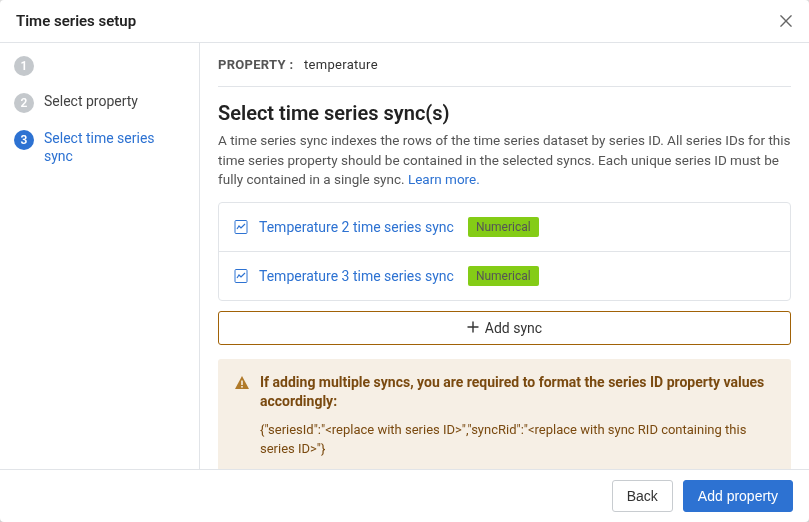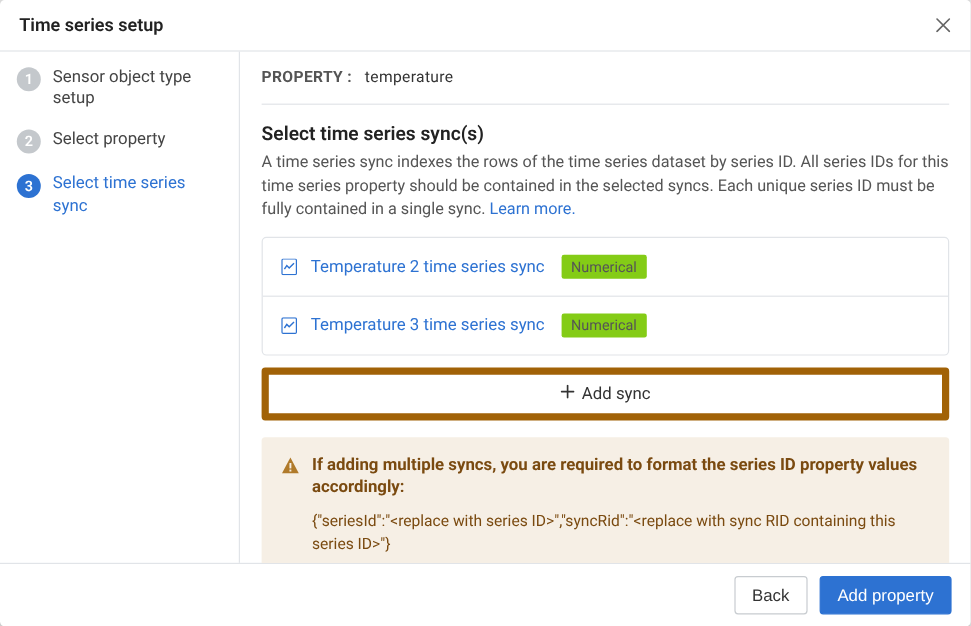--- a/index.html
+++ b/index.html
@@ -11,31 +11,31 @@
 .modal-body { flex: 1; display: flex; min-height: 0; }
 .sidebar { width: 200px; border-right: 1px solid #e1e4e8; padding-top: 4px; }
 .step { display: flex; align-items: flex-start; gap: 10px; padding: 8px 14px; cursor: pointer; }
 .step-num { width: 20px; height: 20px; border-radius: 50%; background: #c4c8cc; color: #fff; font-size: 12px; font-weight: 600; display: flex; align-items: center; justify-content: center; flex-shrink: 0; margin-top:1px;}
 .step.active .step-num { background: #2d72d2; }
 .step-label { font-size: 14px; color: #444; line-height: 1.3; }
 .step.active .step-label { color: #2d72d2; }
 .main { flex: 1; padding: 14px 18px 0 18px; display: flex; flex-direction: column; overflow: auto; }
 .prop-line { font-size: 13px; color: #333; padding-bottom: 14px; border-bottom: 1px solid #e1e4e8; letter-spacing: .3px; }
 .prop-key { color: #555; font-weight: bold; }
-.section-title { font-weight: 600; font-size: 16px; margin-top: 14px; color: #222; }
+.section-title { font-weight: 600; font-size: 20px; margin-top: 14px; color: #222; }
 .section-desc { font-size: 13.5px; color: #555; line-height: 1.45; margin-top: 6px; }
 .section-desc a { color: #2d72d2; text-decoration: none; }
 .sync-list { margin-top: 12px; border: 1px solid #e1e4e8; border-radius: 4px; }
 .sync-item { display: flex; align-items: center; gap: 10px; padding: 14px 14px; border-bottom: 1px solid #e1e4e8; }
 .sync-item:last-child { border-bottom: 0; }
 .sync-icon { width: 16px; height: 16px; display:flex;align-items:center;justify-content:center;}
 .sync-icon svg { width:14px;height:14px; }
 .sync-name { color: #2d72d2; font-size: 14px; }
 .sync-badge { background: #84cc16; color: #555; font-size: 12px; padding: 3px 8px; border-radius: 2px; margin-left: 4px;}
-.add-sync { margin-top: 10px; border: 6px solid #a16207; border-radius: 3px; padding: 8px 0; text-align: center; font-size: 14px; color: #333; cursor: pointer; display:flex;align-items:center;justify-content:center;gap:6px;}
+.add-sync { margin-top: 10px; border: 1px solid #a16207; border-radius: 3px; padding: 8px 0; text-align: center; font-size: 14px; color: #333; cursor: pointer; display:flex;align-items:center;justify-content:center;gap:6px;}
 .warning-box { margin-top: 14px; background: #f6efe5; border-radius: 3px; padding: 14px 16px 16px 16px; color: #7a4a10; }
 .warning-head { display: flex; gap: 10px; font-weight: 700; font-size: 14px; line-height: 1.4; }
 .warning-head svg { flex-shrink: 0; margin-top: 2px;}
 .warning-code { font-size: 13px; margin-top: 8px; margin-left: 26px; font-weight: 400; line-height: 1.5; }
 .footer { border-top: 1px solid #e1e4e8; padding: 10px 16px; display: flex; justify-content: flex-end; gap: 10px; }
 .btn { font-size: 14px; padding: 7px 14px; border-radius: 3px; cursor: pointer; border: 1px solid transparent; }
 .btn-secondary { background: #fff; border-color: #c8ccd0; color: #333; }
 .btn-primary { background: #2d72d2; color: #fff; border-color: #2d72d2; text-align: center; }
 </style>
 </head>
@@ -48,21 +48,20 @@
       <svg viewBox="0 0 14 14" width="12" height="12">
           <path d="M1 1 L13 13 M13 1 L1 13" stroke="#666" stroke-width="1.6" fill="none" stroke-linecap="round"></path>
         </svg>
     </div>
   </div>
 
   <div class="modal-body">
     <div class="sidebar">
       <div class="step">
         <div class="step-num">1</div>
-        <div class="step-label">Sensor object type setup</div>
       </div>
       <div class="step">
         <div class="step-num">2</div>
         <div class="step-label">Select property</div>
       </div>
       <div class="step active">
         <div class="step-num">3</div>
         <div class="step-label">Select time series sync</div>
       </div>
     </div>

